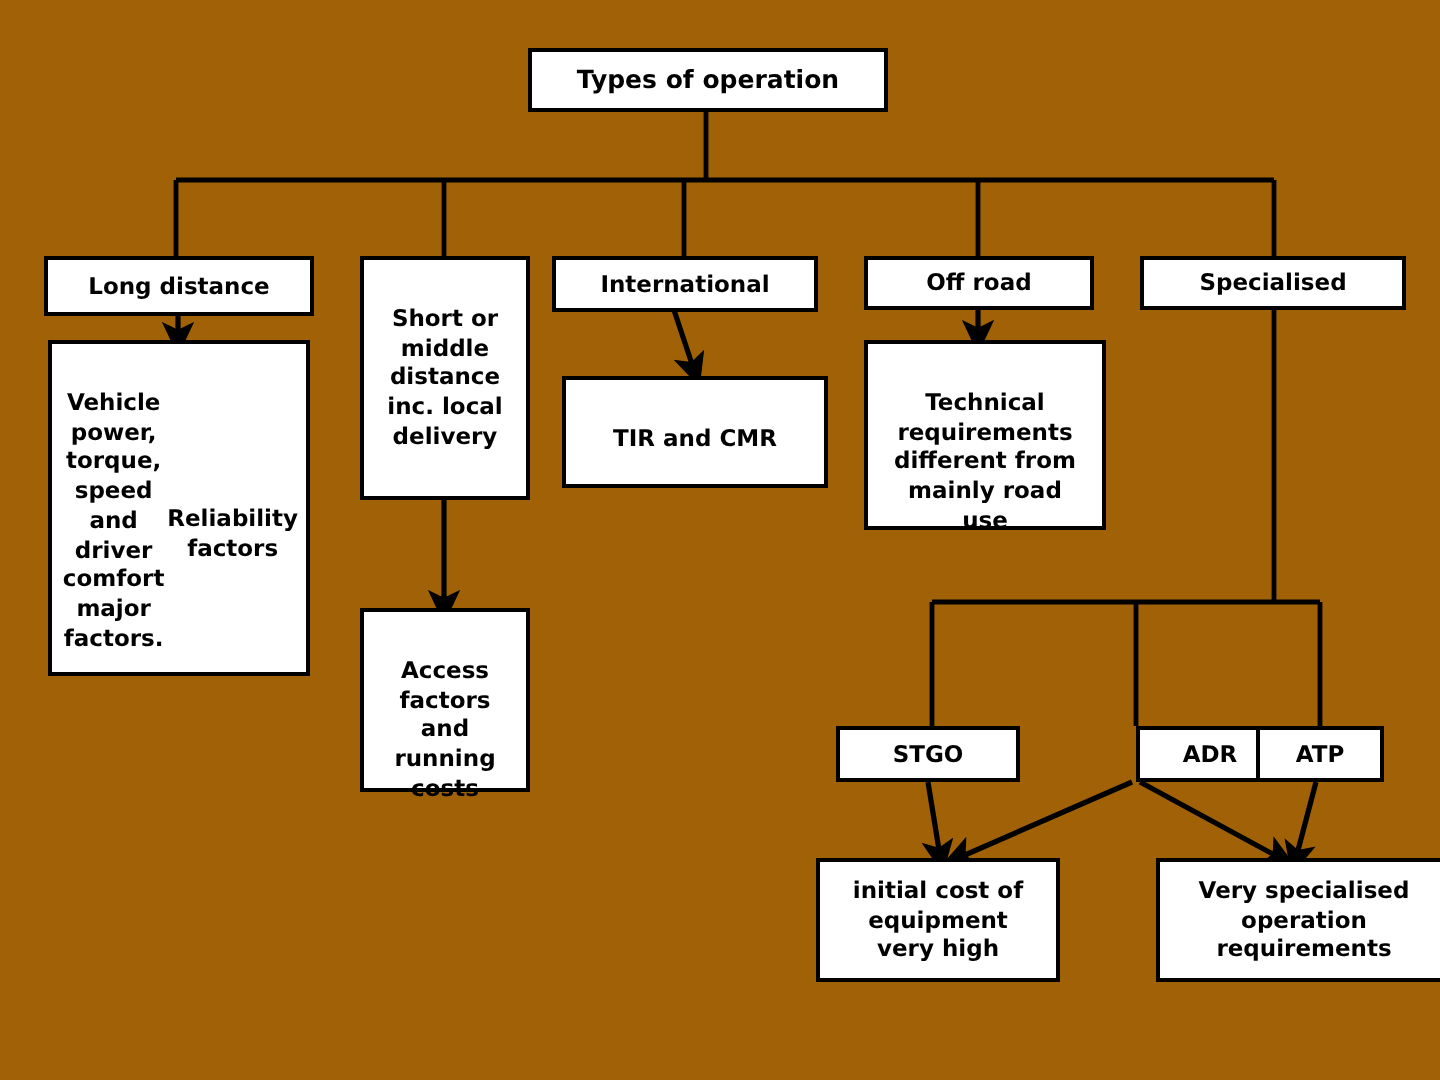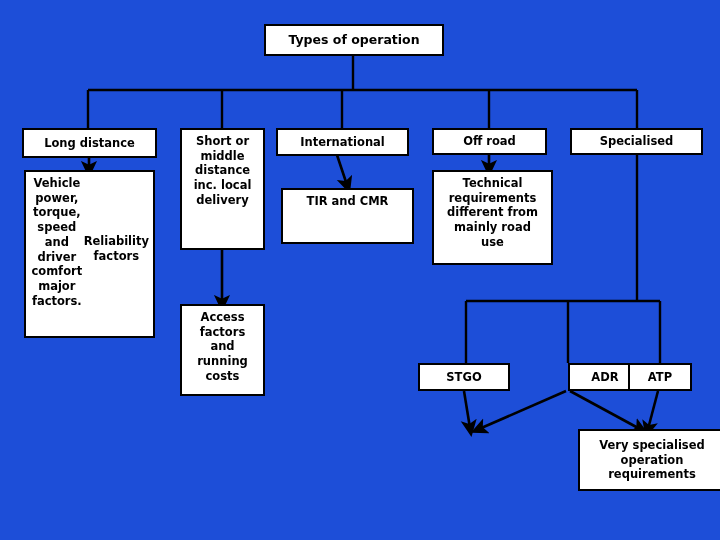--- a/index.html
+++ b/index.html
@@ -4,42 +4,42 @@
 <style>
   html, body {
     margin: 0;
     padding: 0;
     background: #ffffff;
   }
   #canvas {
     position: relative;
     width: 720px;
     height: 540px;
-    background: #1d4ed8;
+    background: #a16207;
     font-family: "DejaVu Sans", sans-serif;
     overflow: hidden;
   }
   .node {
     position: absolute;
     box-sizing: border-box;
     border: 2px solid #000000;
     background: #ffffff;
     color: #000000;
     display: flex;
     align-items: center;
     justify-content: center;
     text-align: center;
     font-weight: bold;
     line-height: 1.28;
     padding: 3px 4px;
     z-index: 3;
   }
   .node.topalign {
     align-items: flex-start;
-    padding-top: 4px;
+    padding-top: 22px;
   }
   .node-text {
     display: block;
     width: 100%;
     white-space: pre-line;
   }
   .node-text + .node-text {
     margin-top: 13px;
   }
   .stack {
@@ -180,20 +180,25 @@
   </div>
 
   <div class="node" style="left:530px; top:363px; width:74px; height:28px; font-size:11.5px;margin-left:38px;">
     <span class="node-text">ADR</span>
   </div>
 
   <div class="node" style="left:628px; top:363px; width:64px; height:28px; font-size:11.5px;">
     <span class="node-text">ATP</span>
   </div>
 
+  <div class="node" style="left:408px; top:429px; width:122px; height:62px; font-size:11.5px;">
+    <span class="node-text">initial cost of
+equipment
+very high</span>
+  </div>
 
   <div class="node" style="left:578px; top:429px; width:148px; height:62px; font-size:11.5px;">
     <span class="node-text">Very specialised
 operation
 requirements</span>
   </div>
 
 </div>
 
 </body></html>

